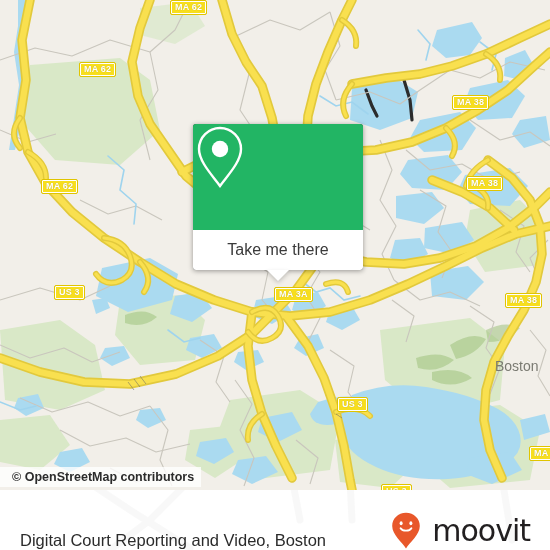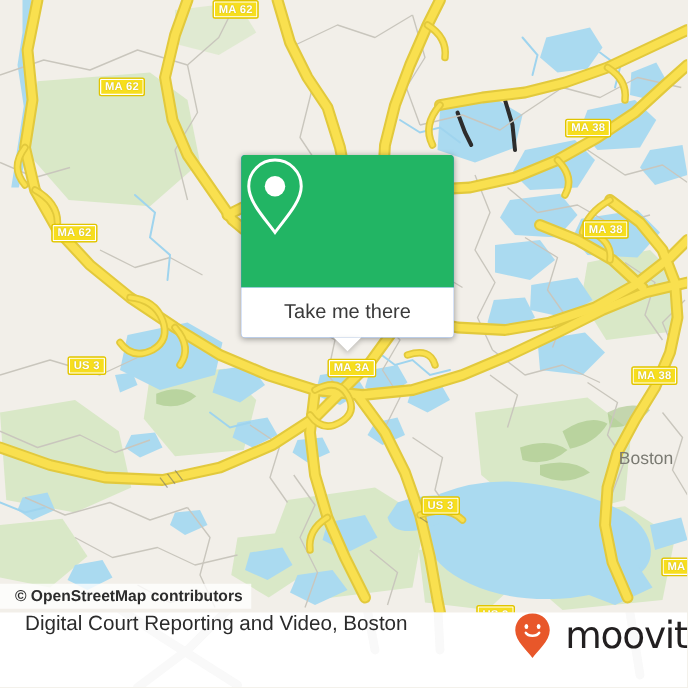--- a/index.html
+++ b/index.html
@@ -41,21 +41,21 @@
     font-family:"Liberation Sans","DejaVu Sans",sans-serif;
   }
 
   
   #card{
     position:absolute;
     left:193px;top:124px;
     width:170px;
     border-radius:3px;
     box-shadow:0 1px 5px rgba(0,0,0,.38);
-    background:#3b82f6;
+    background:#404040;
     overflow:visible;
     text-align:center;
   }
   #card-top{
     background:#22b564;
     height:106px;
     border-radius:3px 3px 0 0;
     display:flex;align-items:center;justify-content:center;
   }
   #card-bottom{
@@ -97,22 +97,22 @@
   #footer{
     position:absolute;
     left:0;top:490px;width:550px;height:60px;
     background:#ffffff;
     overflow:hidden;
   }
   #footer-watermark{position:absolute;left:0;top:-490px;opacity:.055;}
   #footer-inner{
     position:relative;
     width:100%;height:100%;
-    display:flex;align-items:flex-start;justify-content:space-between;
-    padding:0 0 0 20px;
+    display:flex;align-items:flex-end;justify-content:space-between;
+    padding:0 20px 0 20px;
     box-sizing:border-box;
   }
   #footer-title{
     font-size:16.5px;
     color:#2b2b2b;
     font-family:"Liberation Sans","DejaVu Sans",sans-serif;
     white-space:nowrap;
   }
   #brand{display:flex;align-items:center;gap:11px;}
   #brand-word{
@@ -342,21 +342,21 @@
         </g>
       </g>
     </svg>
 
     <div class="shield" style="left:170px;top:0px;">MA 62</div>
     <div class="shield" style="left:79px;top:62px;">MA 62</div>
     <div class="shield" style="left:452px;top:95px;">MA 38</div>
     <div class="shield" style="left:41px;top:179px;">MA 62</div>
     <div class="shield" style="left:466px;top:176px;">MA 38</div>
     <div class="shield" style="left:54px;top:285px;">US 3</div>
-    <div class="shield" style="left:262px;top:287px;">MA 3A</div>
+    <div class="shield" style="left:274px;top:287px;">MA 3A</div>
     <div class="shield" style="left:505px;top:293px;">MA 38</div>
     <div class="shield" style="left:337px;top:397px;">US 3</div>
     <div class="shield" style="left:529px;top:446px;">MA</div>
     <div class="shield" style="left:381px;top:484px;">US 3</div>
 
     <div class="placelabel" style="left:495px;top:358px;">Boston</div>
 
     <div id="card">
       <div id="card-top">
         <svg width="54" height="66" viewBox="0 0 54 66">

